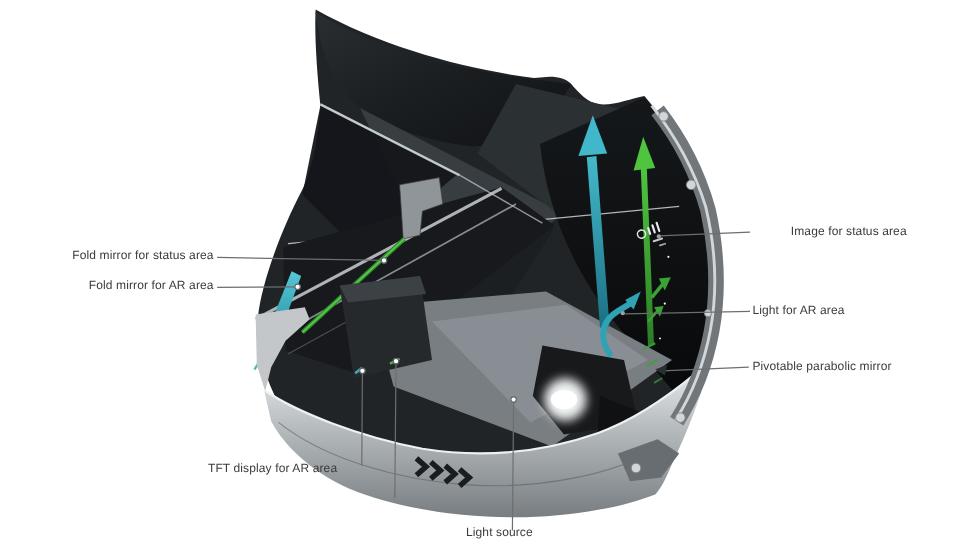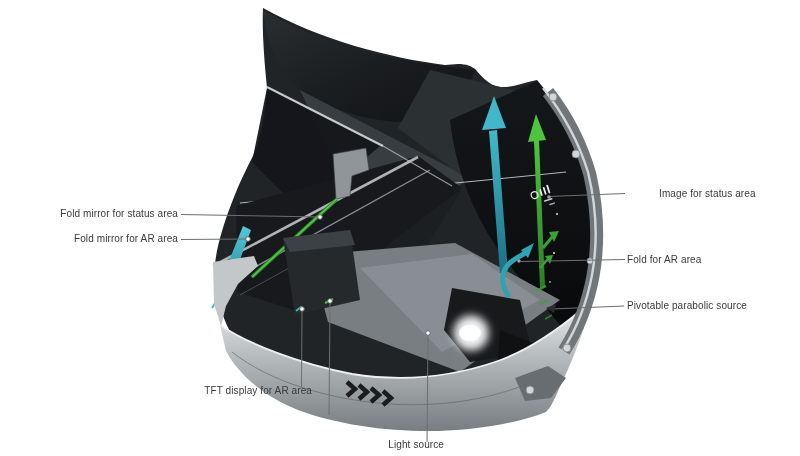--- a/index.html
+++ b/index.html
@@ -212,21 +212,21 @@
       <polygon points="546,308 556,304 554,313" fill="#2b2e30"></polygon>
     </g>
   </svg>
 
   <div class="label r" style="right:622px; top:207px;">Fold mirror for status area</div>
 
   <div class="label r" style="right:622px; top:232px;margin-left:41px;">Fold mirror for AR area</div>
 
   <div class="label" style="left:627px; top:187px;padding-left:32px;">Image for status area</div>
 
-  <div class="label" style="left:627px; top:253px;">Fold for AR area</div>
-
-  <div class="label" style="left:627px; top:299px;">Pivotable parabolic source</div>
-
-  <div class="label r" style="right:488px; top:384px;">TFT display for AR area</div>
+  <div class="label" style="left:627px; top:253px;">Light for AR area</div>
+
+  <div class="label" style="left:627px; top:299px;">Pivotable parabolic mirror</div>
+
+  <div class="label r" style="right:519px; top:384px;">TFT display for AR area</div>
 
 
   <div class="label r" style="right:356px; top:438px;">Light source</div>
 </div>
 
 </body></html>

